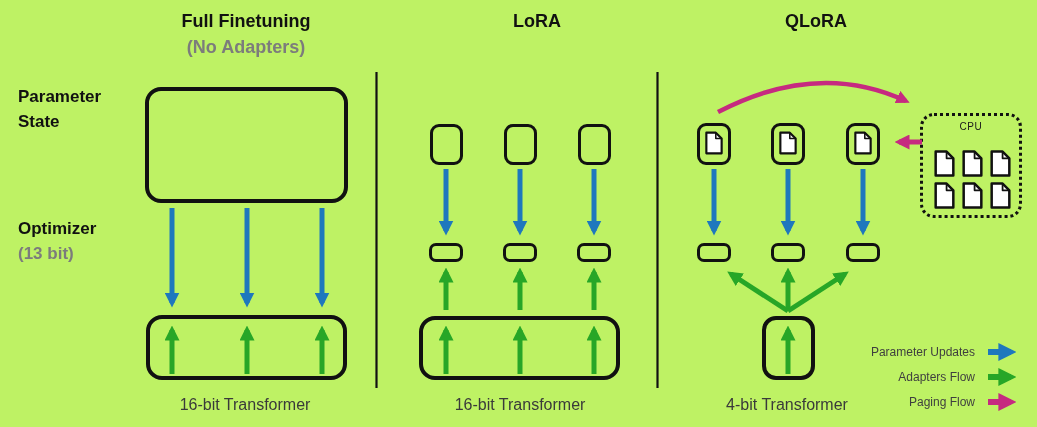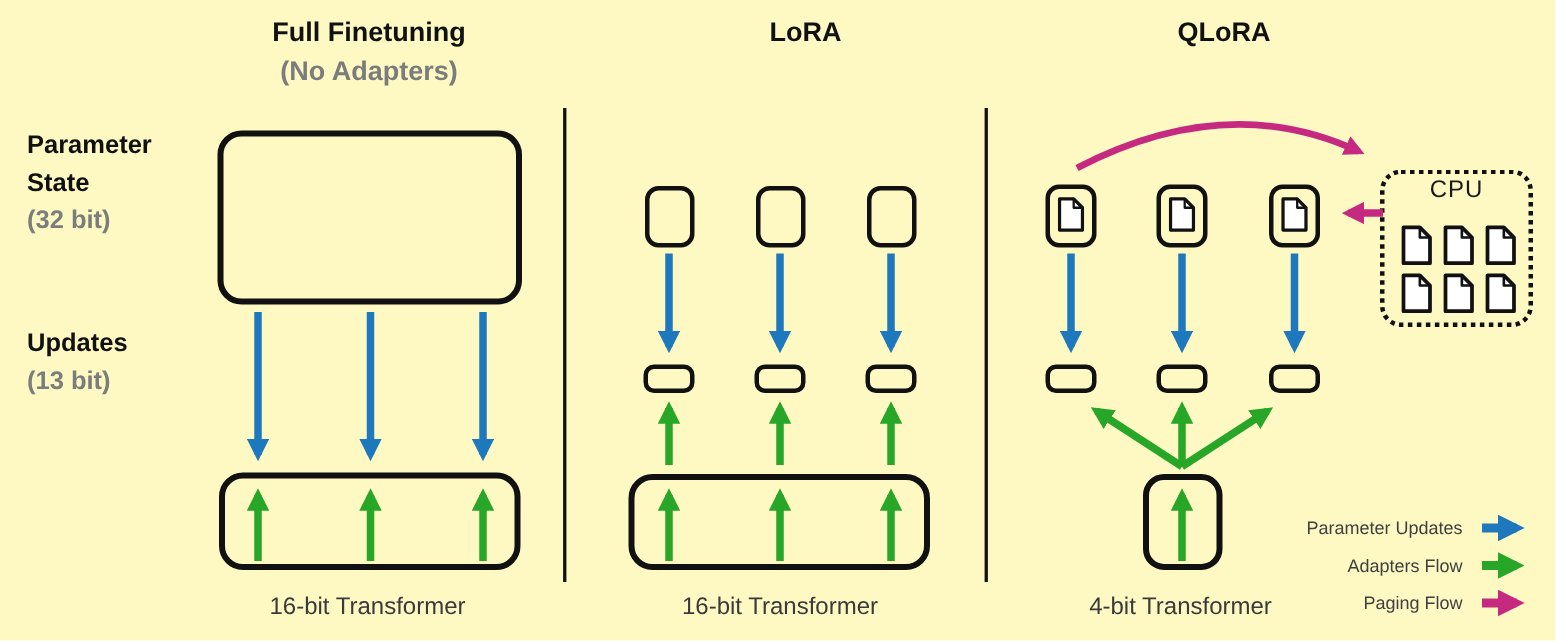--- a/index.html
+++ b/index.html
@@ -1,34 +1,34 @@
 <!DOCTYPE html>
 <html><head>
 <meta charset="utf-8">
 <style>
   html,body{margin:0;padding:0;background:#fff;}
   .canvas{
-    position:relative;width:1037px;height:427px;background:#fef9c3;
+    position:relative;width:1037px;height:427px;background:#bef264;
     font-family:"Liberation Sans",sans-serif;overflow:hidden;
   }
   .abs{position:absolute;}
   
   .box{position:absolute;box-sizing:border-box;background:transparent;
        border:4px solid #111;border-radius:16px;}
   .b35{border-width:3.5px;border-radius:9px;}
   .b3{border-width:3px;border-radius:7px;}
   .cpu-box{border-width:3px;border-style:dotted;border-radius:14px;}
   
   .col-title{font-size:18px;font-weight:700;color:#111;text-align:center;line-height:26px;}
   .col-sub{color:#7c7c7c;}
   .row-label{font-size:17px;font-weight:700;color:#111;line-height:25px;}
   .row-sub{color:#7c7c7c;}
   .footer{font-size:16px;color:#3a3a3a;text-align:center;line-height:18px;}
   .legend-label{position:absolute;font-size:12px;color:#3f3f3f;line-height:16px;white-space:nowrap;}
-  .cpu-label{font-size:16px;color:#1a1a1a;letter-spacing:0.6px;text-align:center;line-height:14px;}
+  .cpu-label{font-size:10px;color:#1a1a1a;letter-spacing:0.6px;text-align:center;line-height:14px;}
   
   .layer{position:absolute;left:0;top:0;z-index:5;pointer-events:none;}
   .stroke-blue{stroke:#1e78bd;}
   .stroke-green{stroke:#27a627;}
   .stroke-magenta{stroke:#c62a80;}
   .fill-blue{fill:#1e78bd;}
   .fill-green{fill:#27a627;}
   .fill-magenta{fill:#c62a80;}
   .divider{stroke:#111;stroke-width:2.2;}
 </style>
@@ -130,24 +130,23 @@
   </div>
   <div class="abs col-title" style="left:487px;top:8px;width:100px;">
     <div>LoRA</div>
   </div>
   <div class="abs col-title" style="left:766px;top:8px;width:100px;">
     <div>QLoRA</div>
   </div>
 
   <div class="abs row-label" style="left:18px;top:84px;width:105px;">
     <div>Parameter State</div>
-    <div class="row-sub">(32 bit)</div>
   </div>
   <div class="abs row-label" style="left:18px;top:216px;width:110px;">
-    <div>Updates</div>
+    <div>Optimizer</div>
     <div class="row-sub">(13 bit)</div>
   </div>
 
   <div class="abs footer" style="left:145px;top:396px;width:200px;">16-bit Transformer</div>
   <div class="abs footer" style="left:420px;top:396px;width:200px;">16-bit Transformer</div>
   <div class="abs footer" style="left:687px;top:396px;width:200px;">4-bit Transformer</div>
 
   <div class="abs cpu-label" style="left:921px;top:120px;width:100px;">CPU</div>
 
   <div class="legend-label" style="right:62px;top:344px;">Parameter Updates</div>

